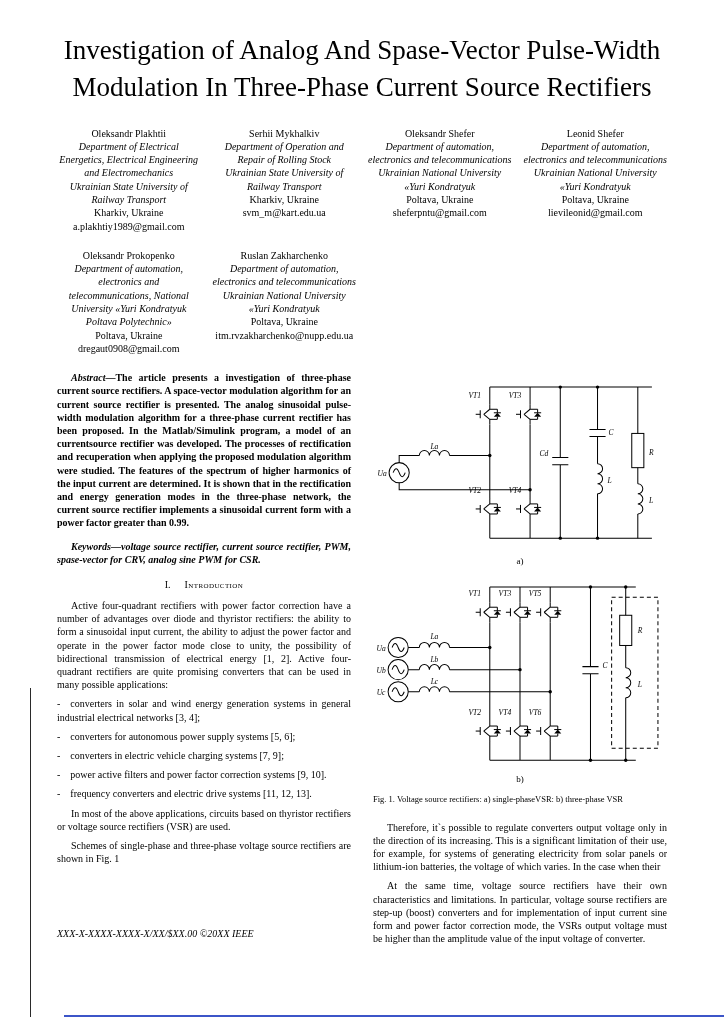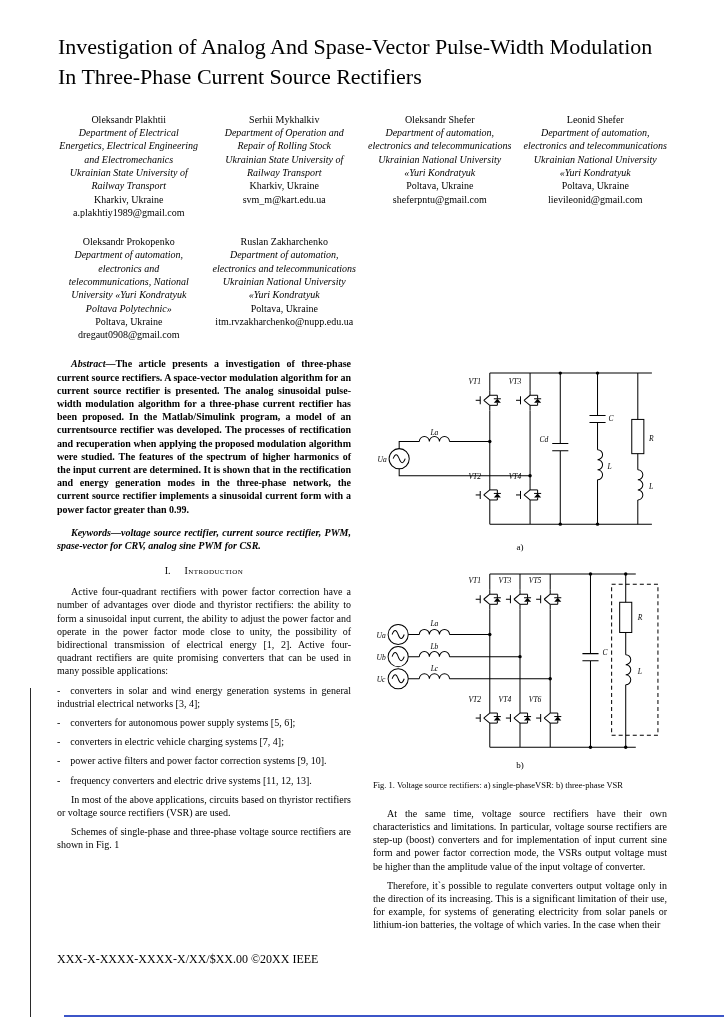--- a/index.html
+++ b/index.html
@@ -3,21 +3,21 @@
 <meta charset="utf-8">
 <style>
   html,body{margin:0;padding:0;}
   body{
     width:724px;height:1024px;background:#ffffff;color:#000;
     font-family:"Liberation Serif", serif;
     position:relative;overflow:hidden;
   }
   .page{padding:26px 57px 0 57px;}
   .title{
-    font-size:22px;font-weight:400;line-height:1.38;text-align:left;
+    font-size:27px;font-weight:400;line-height:1.38;text-align:center;
     width:608px;margin:6px auto 20px auto;
   }
   .authors{
     display:grid;grid-template-columns:1fr 1fr 1fr 1fr;column-gap:12px;row-gap:16px;
     text-align:center;font-size:10px;line-height:1.33;margin:0 0 16px 0;
   }
   .author .dept,.author .univ{font-style:italic;}
   .columns{
     display:grid;grid-template-columns:1fr 1fr;column-gap:22px;
     font-size:10px;line-height:1.32;text-align:justify;
@@ -28,21 +28,21 @@
   p.keywords{font-weight:700;font-style:italic;margin-bottom:12px;}
   .sec-head{text-align:center;margin:8px 0 8px 0;font-size:10px;}
   .sec-head .gap{display:inline-block;width:14px;}
   .sc{font-variant:small-caps;letter-spacing:.4px;}
   p.bullet{text-indent:0;margin-bottom:6px;}
   figure{margin:0 0 4px 0;}
   .circuit{display:block;width:292px;height:auto;margin:0 auto;}
   .sublabel{text-align:center;font-size:9px;margin:1px 0 8px 0;}
   figcaption{font-size:8.5px;text-align:left;margin:4px 0 16px 0;line-height:1.3;}
   .cl{font-family:"Liberation Serif",serif;font-style:italic;font-size:7.5px;fill:#000;stroke:none;}
-  .footer{position:absolute;left:57px;top:952px;font-size:12px;}
+  .footer{position:absolute;left:57px;top:928px;font-size:10px;font-style:italic;}
   .edge-left{position:absolute;left:30px;top:688px;width:1px;height:329px;background:#2a2a2a;}
   .edge-bottom{position:absolute;left:64px;top:1015px;width:660px;height:2px;background:#3c55c8;}
 </style>
 </head>
 <body>
 
 <div class="page">
 
   <h1 class="title">Investigation of Analog And Spase-Vector Pulse-Width Modulation In Three-Phase Current Source Rectifiers</h1>
 
@@ -96,21 +96,21 @@
     <div class="col-left">
       <p class="abstract"><span class="lab">Abstract</span><span>—The article presents a investigation of three-phase current source rectifiers. A space-vector modulation algorithm for an current source rectifier is presented. The analog sinusoidal pulse-width modulation algorithm for a three-phase current rectifier has been proposed. In the Matlab/Simulink program, a model of an currentsource rectifier was developed. The processes of rectification and recuperation when applying the proposed modulation algorithm were studied. The features of the spectrum of higher harmonics of the input current are determined. It is shown that in the rectification and energy generation modes in the three-phase network, the current source rectifier implements a sinusoidal current form with a power factor greater than 0.99.</span></p>
 
       <p class="keywords"><span>Keywords</span><span>—voltage source rectifier, current source rectifier, PWM, spase-vector for CRV, analog sine PWM for CSR.</span></p>
 
       <div class="sec-head"><span>I.</span><span class="gap"></span><span class="sc">Introduction</span></div>
 
       <p>Active four-quadrant rectifiers with power factor correction have a number of advantages over diode and thyristor rectifiers: the ability to form a sinusoidal input current, the ability to adjust the power factor and operate in the power factor mode close to unity, the possibility of bidirectional transmission of electrical energy [1, 2]. Active four-quadrant rectifiers are quite promising converters that can be used in many possible applications:</p>
       <p class="bullet">- converters in solar and wind energy generation systems in general industrial electrical networks [3, 4];</p>
       <p class="bullet">- converters for autonomous power supply systems [5, 6];</p>
-      <p class="bullet">- converters in electric vehicle charging systems [7, 4];</p>
+      <p class="bullet">- converters in electric vehicle charging systems [7, 9];</p>
       <p class="bullet">- power active filters and power factor correction systems [9, 10].</p>
       <p class="bullet">- frequency converters and electric drive systems [11, 12, 13].</p>
       <p>In most of the above applications, circuits based on thyristor rectifiers or voltage source rectifiers (VSR) are used.</p>
       <p>Schemes of single-phase and three-phase voltage source rectifiers are shown in Fig. 1</p>
     </div>
 
     <div class="col-right">
       <figure>
 
         <svg class="circuit" viewBox="0 0 290 182">
@@ -228,22 +228,22 @@
             <text x="227" y="92">C</text>
             <text x="262" y="58">R</text>
             <text x="262" y="111">L</text>
           </g>
         </svg>
         <div class="sublabel">b)</div>
 
         <figcaption>Fig. 1. Voltage source rectifiers: a) single-phaseVSR: b) three-phase VSR</figcaption>
       </figure>
 
+      <p>Therefore, it`s possible to regulate converters output voltage only in the direction of its increasing. This is a significant limitation of their use, for example, for systems of generating electricity from solar panels or lithium-ion batteries, the voltage of which varies. In the case when their</p>
       <p>At the same time, voltage source rectifiers have their own characteristics and limitations. In particular, voltage sourse rectifiers are step-up (boost) converters and for implementation of input current sine form and power factor correction mode, the VSRs output voltage must be higher than the amplitude value of the input voltage of converter.</p>
-      <p>Therefore, it`s possible to regulate converters output voltage only in the direction of its increasing. This is a significant limitation of their use, for example, for systems of generating electricity from solar panels or lithium-ion batteries, the voltage of which varies. In the case when their</p>
     </div>
 
   </div>
 </div>
 
 <div class="footer">XXX-X-XXXX-XXXX-X/XX/$XX.00 ©20XX IEEE</div>
 <div class="edge-left"></div>
 <div class="edge-bottom"></div>
 
 </body></html>

